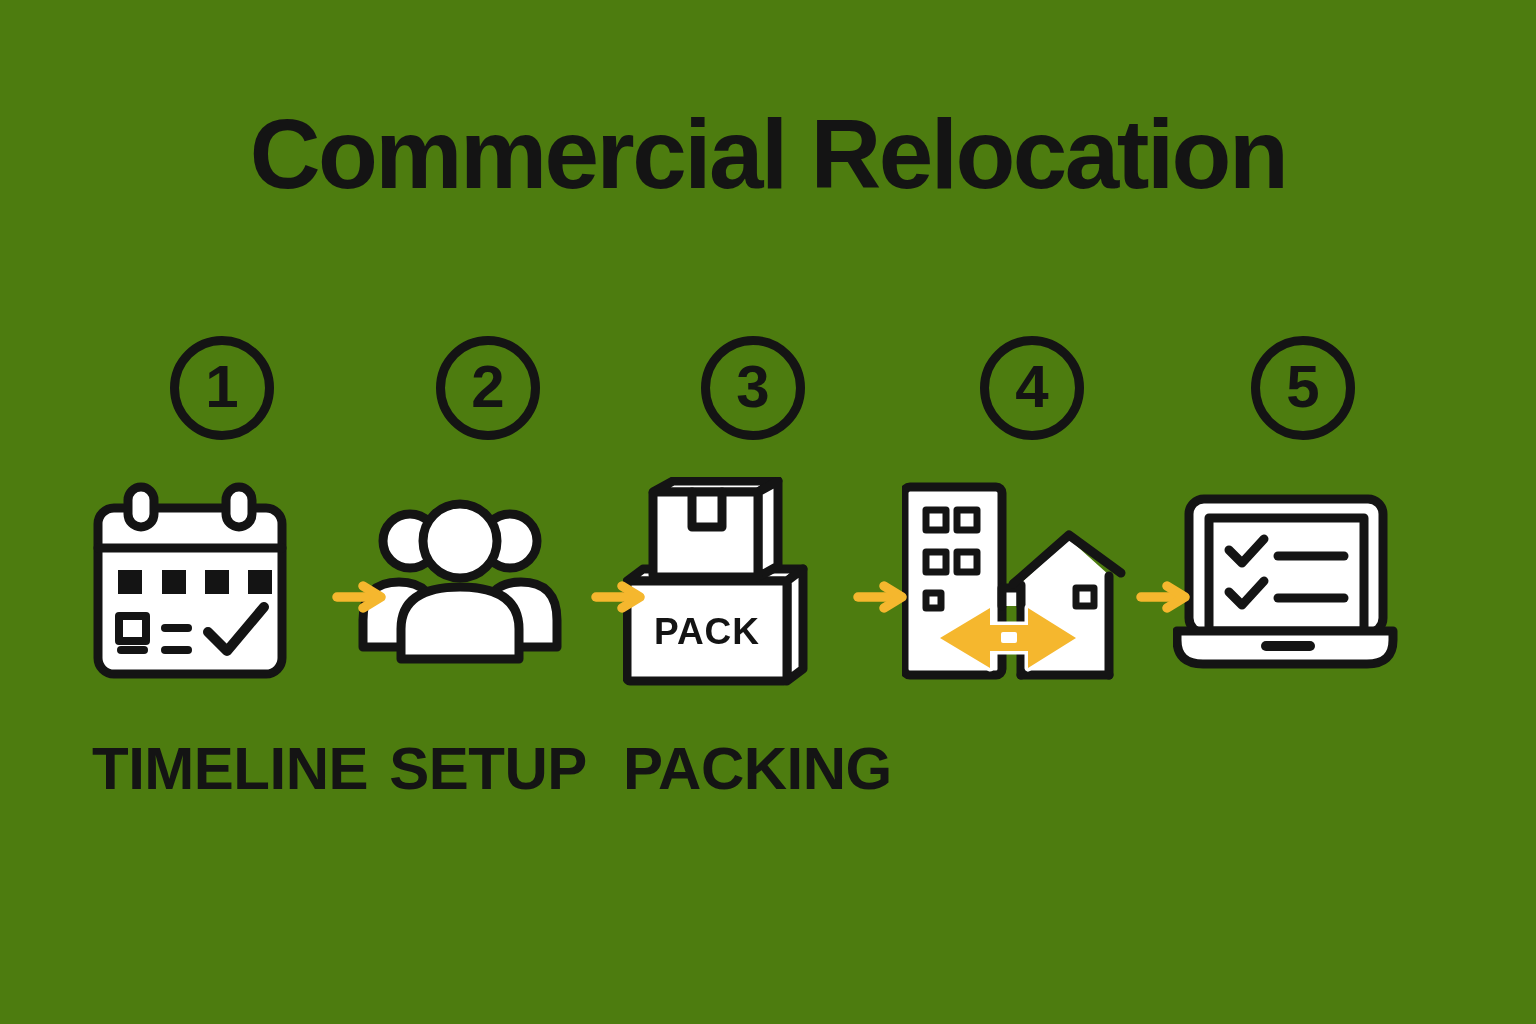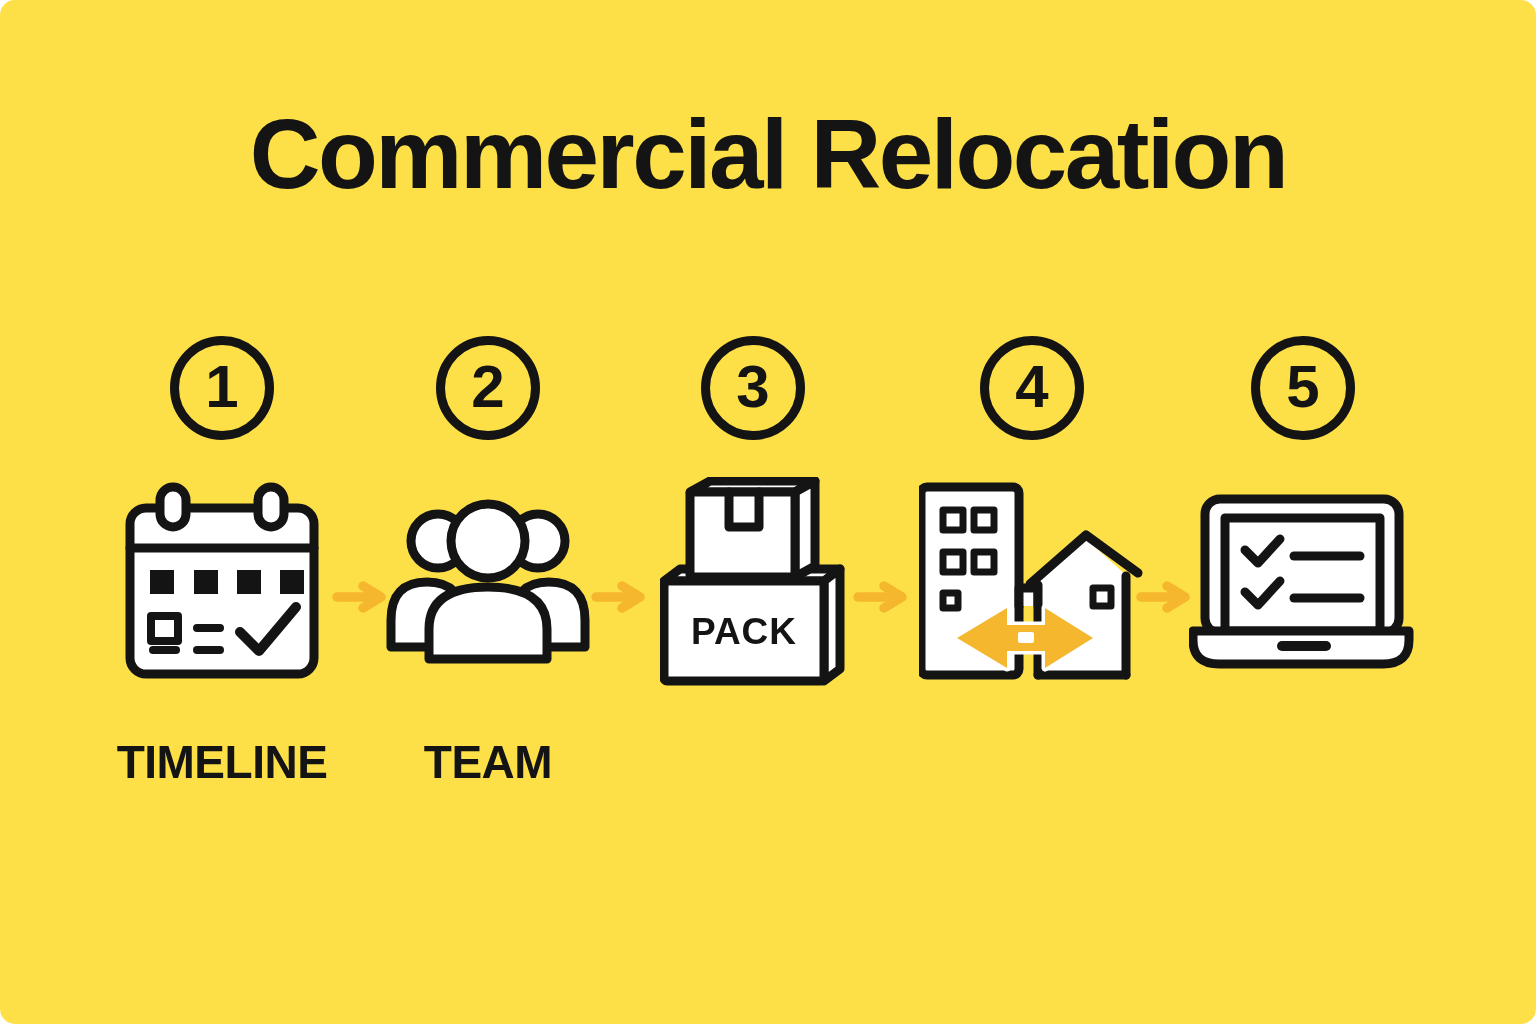--- a/index.html
+++ b/index.html
@@ -1,33 +1,33 @@
 <!DOCTYPE html>
 <html><head>
 <meta charset="utf-8">
 <style>
   html,body{margin:0;padding:0;background:#fff;}
   .canvas{
-    position:relative;width:1536px;height:1024px;background:#fde047;overflow:hidden;
-    font-family:"Liberation Sans",sans-serif;color:#141414;border-radius:15px;
+    position:relative;width:1536px;height:1024px;background:#4d7c0f;overflow:hidden;
+    font-family:"Liberation Sans",sans-serif;color:#141414;
   }
   .title{
     position:absolute;top:105px;left:0;width:100%;text-align:center;
     font-size:98px;font-weight:700;letter-spacing:-2.5px;line-height:1;color:#141414;
   }
   .step{position:absolute;top:336px;width:260px;text-align:center;}
   #step-1{left:92px}#step-2{left:358px}#step-3{left:623px}#step-4{left:902px}#step-5{left:1173px}
   .badge{
     width:104px;height:104px;margin:0 auto;box-sizing:border-box;
     border:9px solid #141414;border-radius:50%;
     display:flex;align-items:center;justify-content:center;
     font-size:60px;font-weight:700;padding-bottom:3px;
   }
-  .iconbox{height:204px;margin-top:40px;display:flex;align-items:center;justify-content:center;}
-  .step-label{margin-top:55px;font-size:46px;font-weight:700;letter-spacing:-0.5px;line-height:1;}
+  .iconbox{height:204px;margin-top:40px;display:flex;align-items:center;justify-content:flex-start;}
+  .step-label{margin-top:55px;font-size:60px;font-weight:700;letter-spacing:-0.5px;line-height:1;}
   .flow-arrow{position:absolute;top:581px;}
   #arrow-1{left:332px}#arrow-2{left:591px}#arrow-3{left:853px}#arrow-4{left:1136px}
   svg{display:block;}
   .pack-text{font-family:"Liberation Sans",sans-serif;font-weight:700;font-size:37px;letter-spacing:1px;}
 </style>
 </head>
 <body>
 
 <div class="canvas">
 
@@ -70,21 +70,21 @@
         <g stroke="#141414" stroke-width="9" fill="#fff" stroke-linecap="round" stroke-linejoin="round">
           <circle cx="52" cy="42" r="27"></circle>
           <circle cx="152" cy="42" r="27"></circle>
           <path d="M5,148 V121 Q5,83 41,83 Q77,83 77,121 V148 Z"></path>
           <path d="M127,148 V121 Q127,83 163,83 Q199,83 199,121 V148 Z"></path>
           <path d="M43,160 V130 Q43,88 102,88 Q161,88 161,130 V160 Z"></path>
           <circle cx="102" cy="42" r="37"></circle>
         </g>
       </svg>
     </div>
-    <div class="step-label">TEAM</div>
+    <div class="step-label">SETUP</div>
   </div>
 
   <div class="step" id="step-3">
     <div class="badge">
       <span>3</span>
     </div>
     <div class="iconbox">
       <svg width="186" height="210" viewBox="0 0 186 210">
         <g stroke="#141414" stroke-width="9" fill="#fff" stroke-linecap="round" stroke-linejoin="round">
 
@@ -93,20 +93,21 @@
           <rect x="4" y="104" width="160" height="100" rx="3"></rect>
 
           <path d="M30,15 L50,4 L155,4 L135,15 Z"></path>
           <path d="M135,100 L155,89 L155,4 L135,15 Z"></path>
           <rect x="30" y="15" width="105" height="85" rx="2"></rect>
           <path d="M69,15 V50 H99 V15" fill="none"></path>
         </g>
         <text class="pack-text" x="84" y="167" text-anchor="middle" fill="#141414">PACK</text>
       </svg>
     </div>
+    <div class="step-label">PACKING</div>
   </div>
 
   <div class="step" id="step-4">
     <div class="badge">
       <span>4</span>
     </div>
     <div class="iconbox">
       <svg width="226" height="200" viewBox="0 0 226 200">
         <g stroke="#141414" stroke-width="9" fill="none" stroke-linecap="round" stroke-linejoin="round">
           <rect x="2" y="5" width="98" height="188" rx="6" fill="#fff"></rect>

